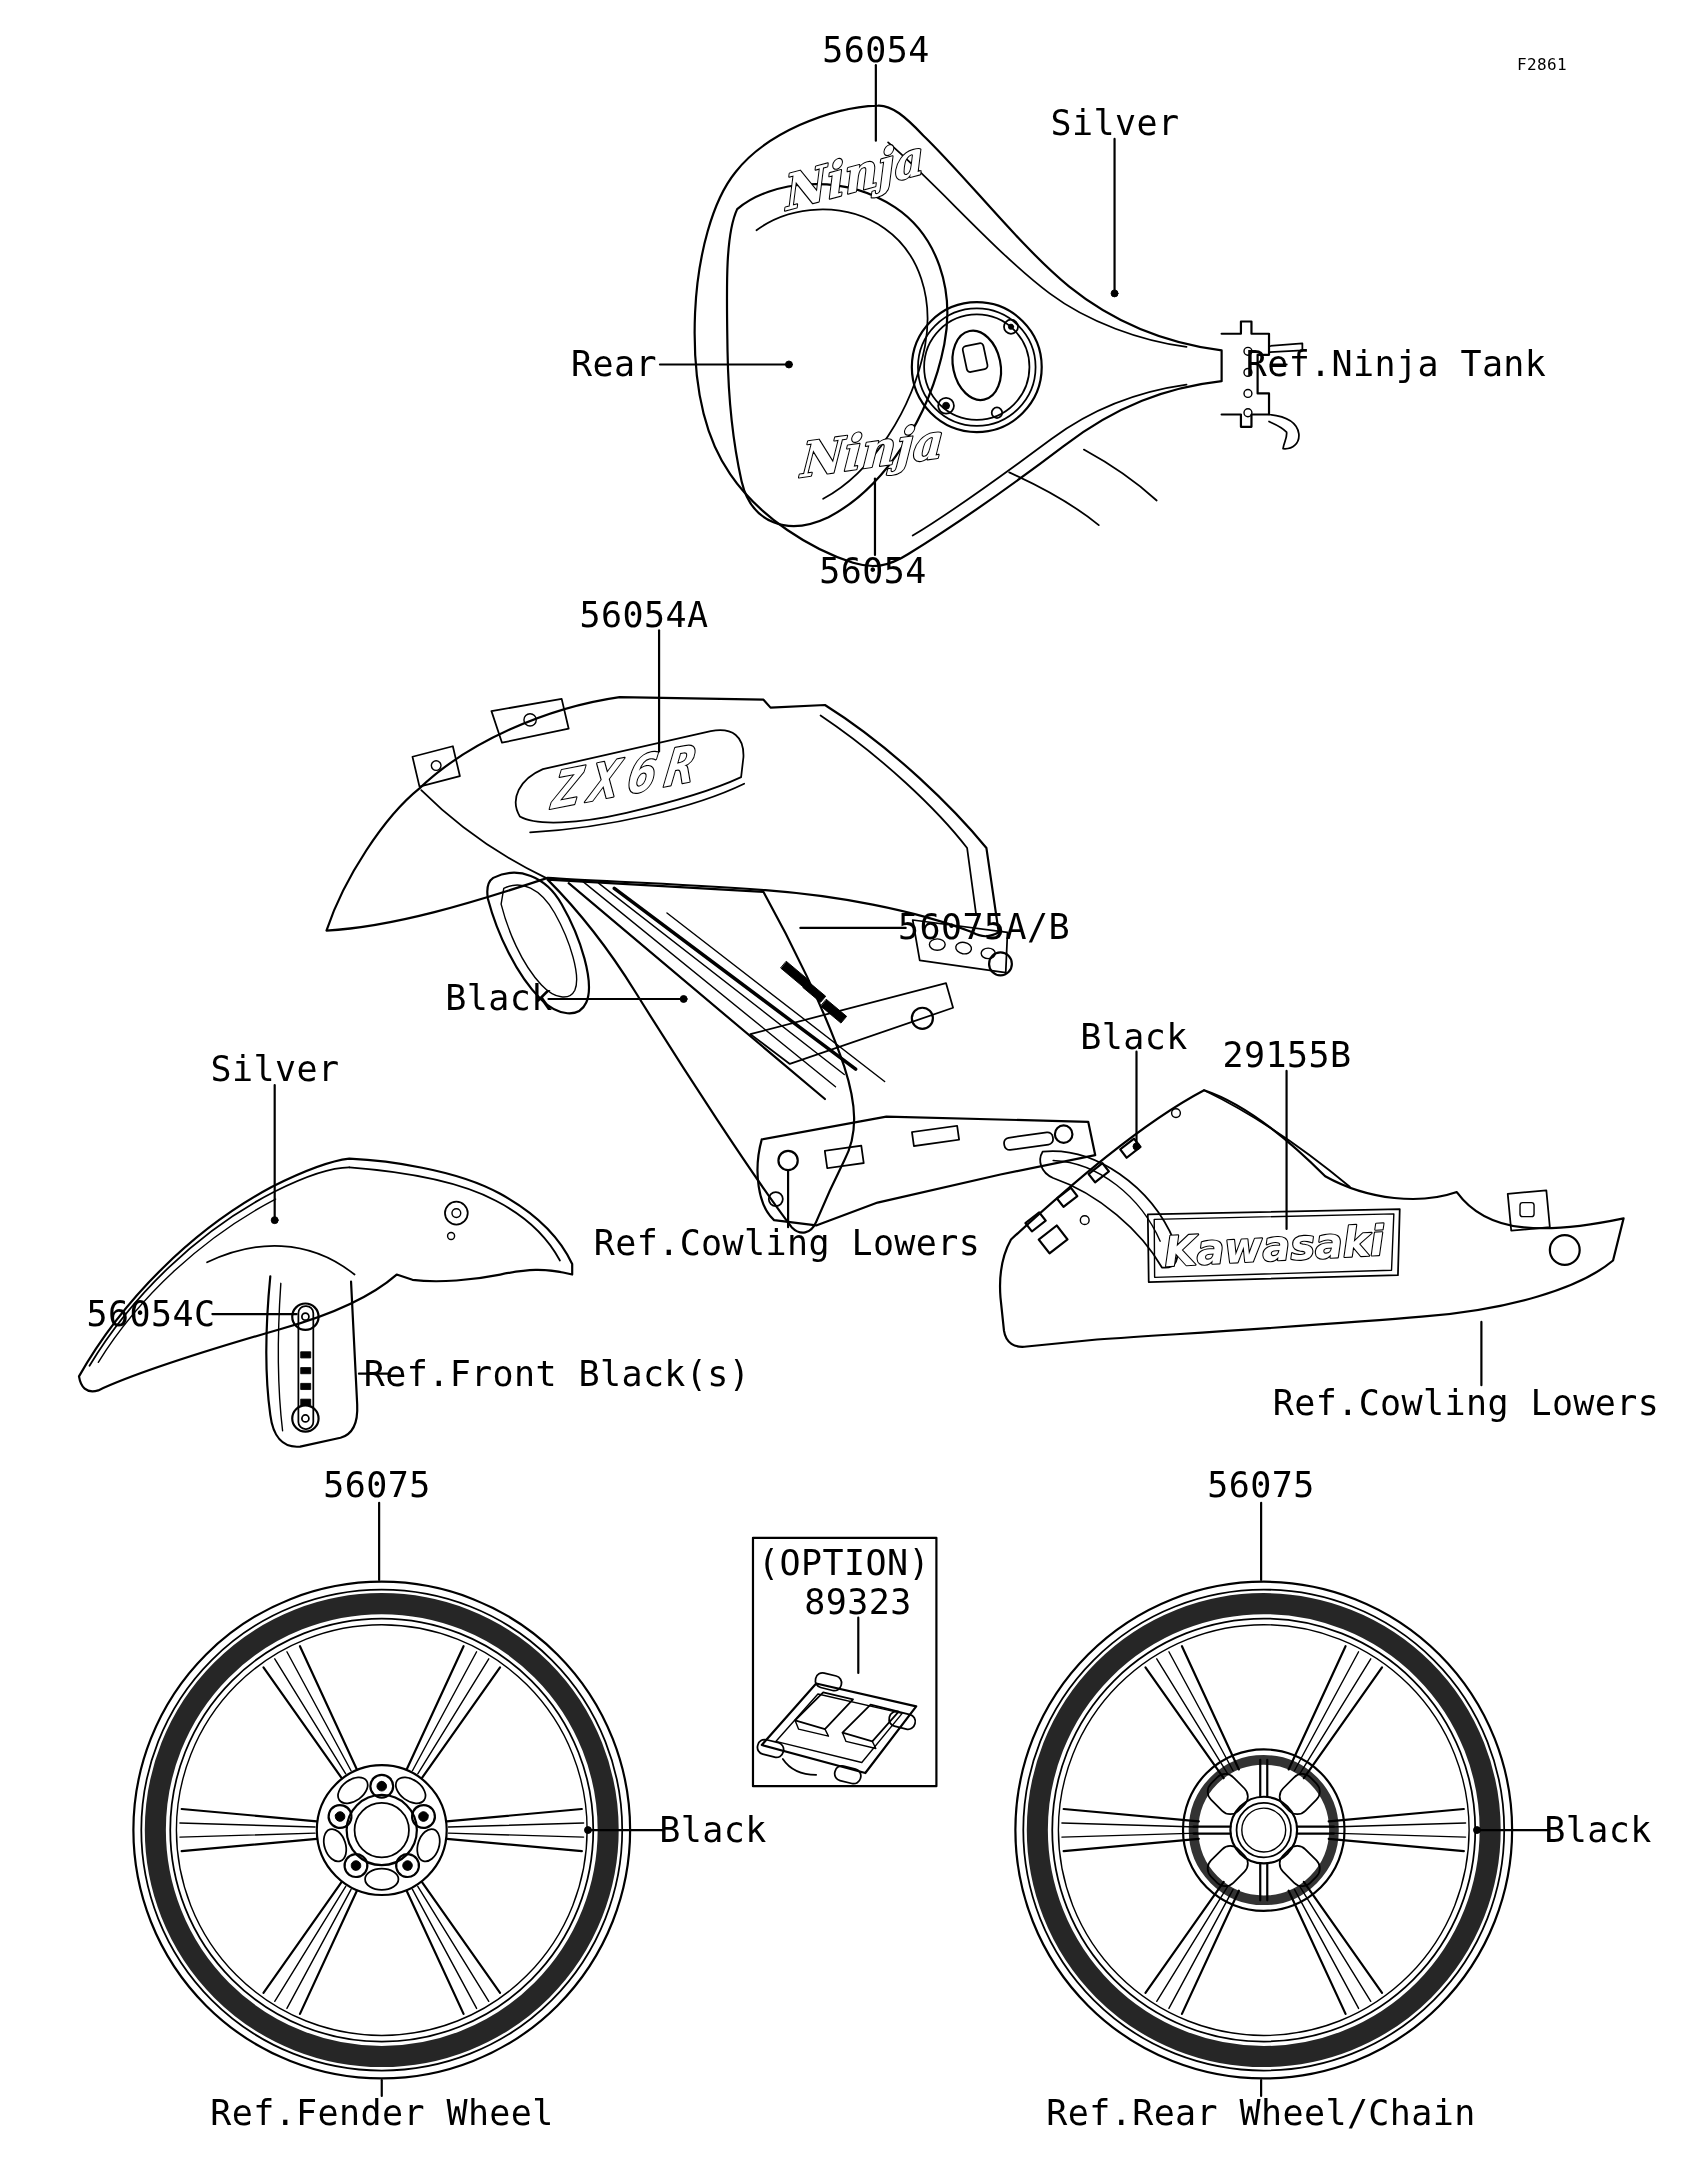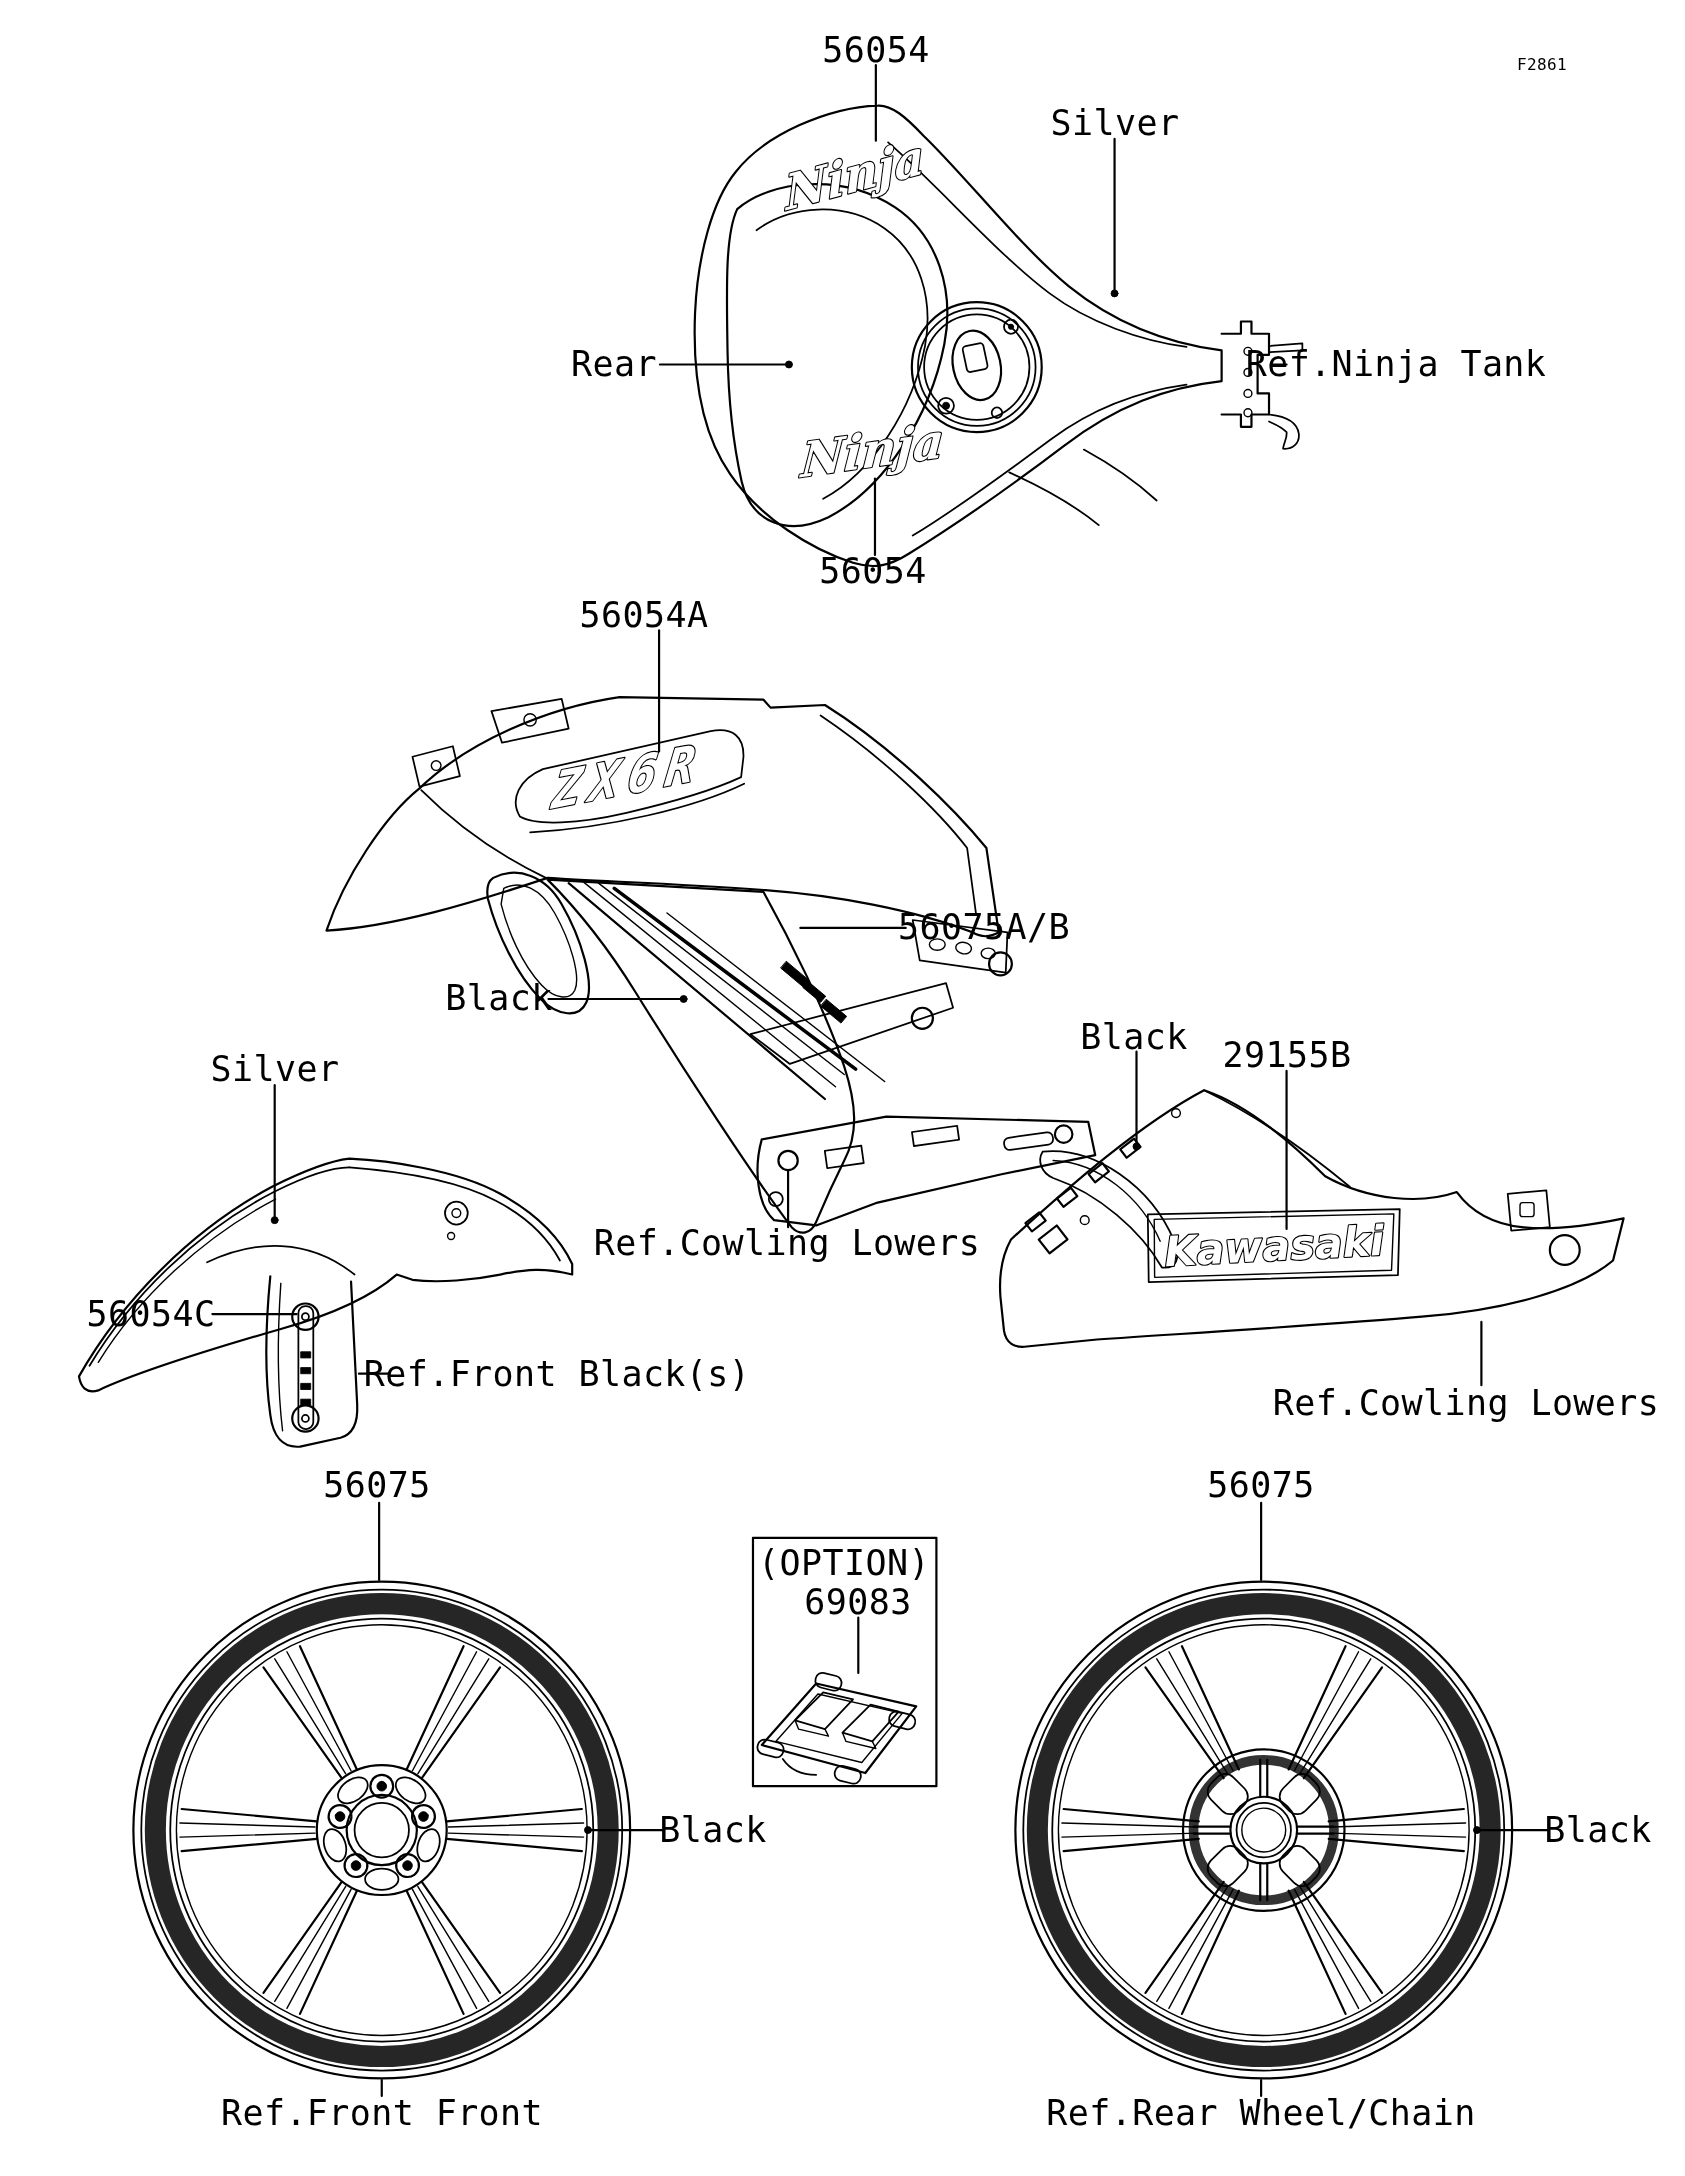--- a/index.html
+++ b/index.html
@@ -383,23 +383,23 @@
 <div class="lbl" style="left:275px;top:1069px">Silver</div>
 <div class="lbl" style="left:151px;top:1314px">56054C</div>
 <div class="lbl" style="left:557px;top:1374px">Ref.Front Black(s)</div>
 
 <div class="lbl" style="left:1134px;top:1037px">Black</div>
 <div class="lbl" style="left:1287px;top:1055px">29155B</div>
 <div class="lbl" style="left:1466px;top:1403px">Ref.Cowling Lowers</div>
 
 <div class="lbl" style="left:377px;top:1485px">56075</div>
 <div class="lbl" style="left:713px;top:1830px">Black</div>
-<div class="lbl" style="left:382px;top:2113px">Ref.Front Front</div>
+<div class="lbl" style="left:382px;top:2113px">Ref.Fender Wheel</div>
 
 <div class="lbl" style="left:844px;top:1563px">(OPTION)</div>
-<div class="lbl" style="left:858px;top:1602px">69083</div>
+<div class="lbl" style="left:858px;top:1602px">89323</div>
 
 <div class="lbl" style="left:1261px;top:1485px">56075</div>
 <div class="lbl" style="left:1598px;top:1830px">Black</div>
 <div class="lbl" style="left:1261px;top:2113px">Ref.Rear Wheel/Chain</div>
 
 </div>
 
 
 </body></html>

